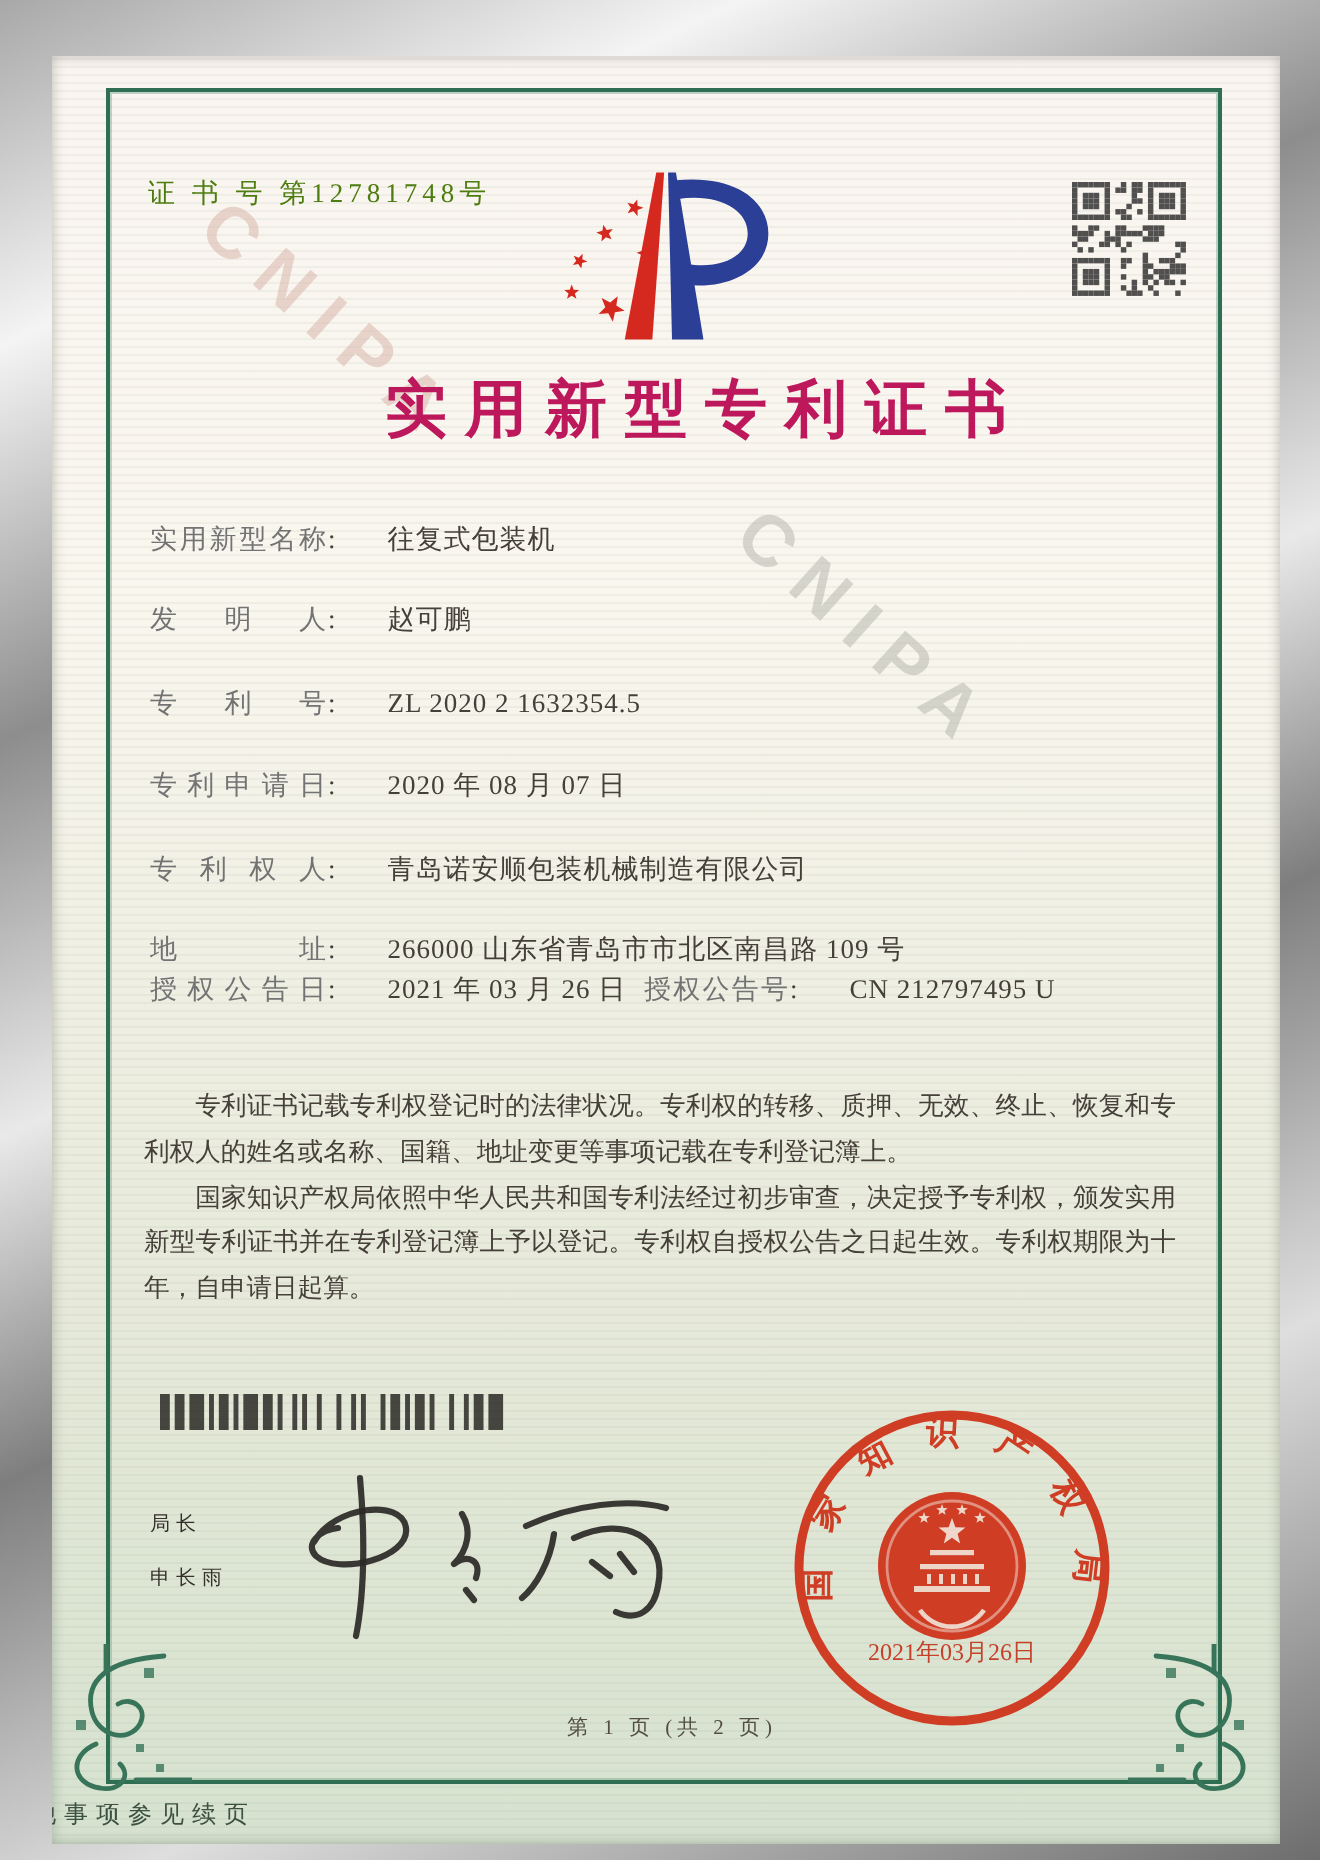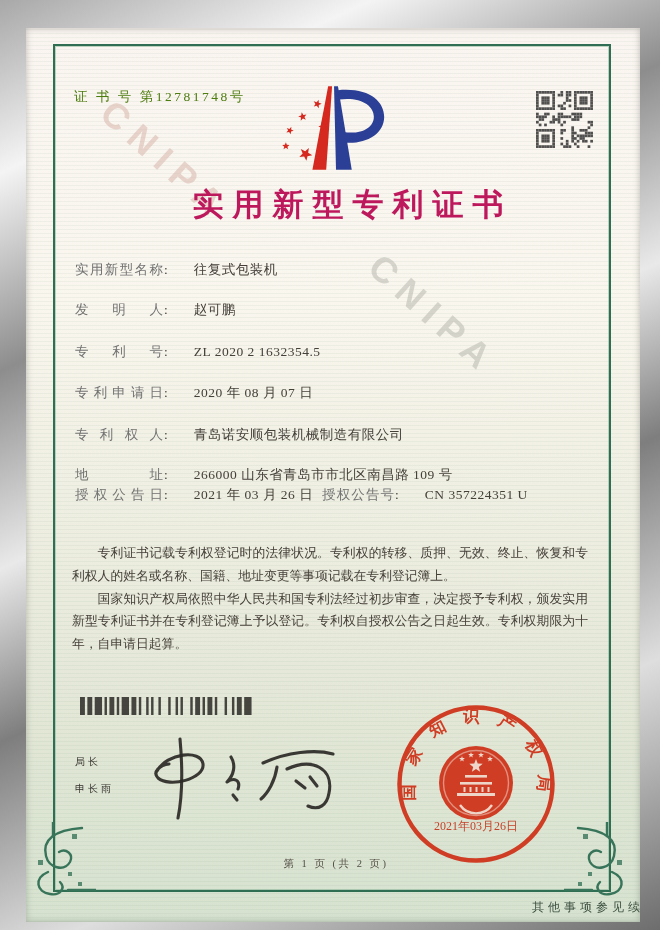--- a/index.html
+++ b/index.html
@@ -56,21 +56,21 @@
   .signer-title{top:755px;}
   .signer-name{top:782px;}
   .signature{position:absolute;left:135px;top:731px;width:215px;height:92px;z-index:4;}
   .signature path{fill:none;stroke:#2b2926;stroke-width:3.1;stroke-linecap:round;
                   stroke-linejoin:round;opacity:.92;}
 
   .seal{position:absolute;left:394px;top:702px;width:164px;height:164px;z-index:4;opacity:.93;}
 
   .page-info{position:absolute;left:0;right:0;top:857px;z-index:3;text-align:center;
              font-size:10.5px;letter-spacing:2.5px;color:#534e45;margin-left:12px;}
-  .footer-note{position:absolute;left:0;right:0;top:899px;z-index:3;text-align:right;
+  .footer-note{position:absolute;left:0;right:0;top:899px;z-index:3;text-align:left;
              font-size:12px;letter-spacing:4px;color:#3d5142;}
 
   .flourish{position:absolute;top:822px;width:72px;height:80px;z-index:3;}
   .flourish path{fill:none;stroke:#38745a;stroke-width:2.4;stroke-linecap:round;}
   .flourish rect{fill:#38745a;opacity:.8;}
   .fl-left{left:24px;}
   .fl-right{right:24px;transform:scaleX(-1);}
 </style>
 </head>
 <body>
@@ -314,21 +314,21 @@
     <span class="flabel">专利申请日</span><span class="fcolon">:</span><span class="fvalue">2020 年 08 月 07 日</span>
   </div>
   <div class="frow" style="top:426px">
     <span class="flabel">专利权人</span><span class="fcolon">:</span><span class="fvalue">青岛诺安顺包装机械制造有限公司</span>
   </div>
   <div class="frow" style="top:466px">
     <span class="flabel">地址</span><span class="fcolon">:</span><span class="fvalue">266000 山东省青岛市市北区南昌路 109 号</span>
   </div>
   <div class="frow" style="top:486px">
     <span><span class="flabel">授权公告日</span><span class="fcolon">:</span><span class="fvalue">2021 年 03 月 26 日</span></span>
-    <span class="pair2"><span class="flabel">授权公告号</span><span class="fcolon">:</span><span class="fvalue">CN 357224351 U</span></span>
+    <span class="pair2"><span class="flabel">授权公告号</span><span class="fcolon">:</span><span class="fvalue">CN 212797495 U</span></span>
   </div>
 
   <div class="body-text">
     <p>专利证书记载专利权登记时的法律状况。专利权的转移、质押、无效、终止、恢复和专利权人的姓名或名称、国籍、地址变更等事项记载在专利登记簿上。</p>
     <p>国家知识产权局依照中华人民共和国专利法经过初步审查，决定授予专利权，颁发实用新型专利证书并在专利登记簿上予以登记。专利权自授权公告之日起生效。专利权期限为十年，自申请日起算。</p>
   </div>
 
   <svg class="barcode" id="barcode" viewBox="0 0 174 18" preserveAspectRatio="none">
       <rect x="0.00" y="0" width="4.90" height="18" fill="#2b2926"></rect>
       <rect x="7.35" y="0" width="4.90" height="18" fill="#2b2926"></rect>

